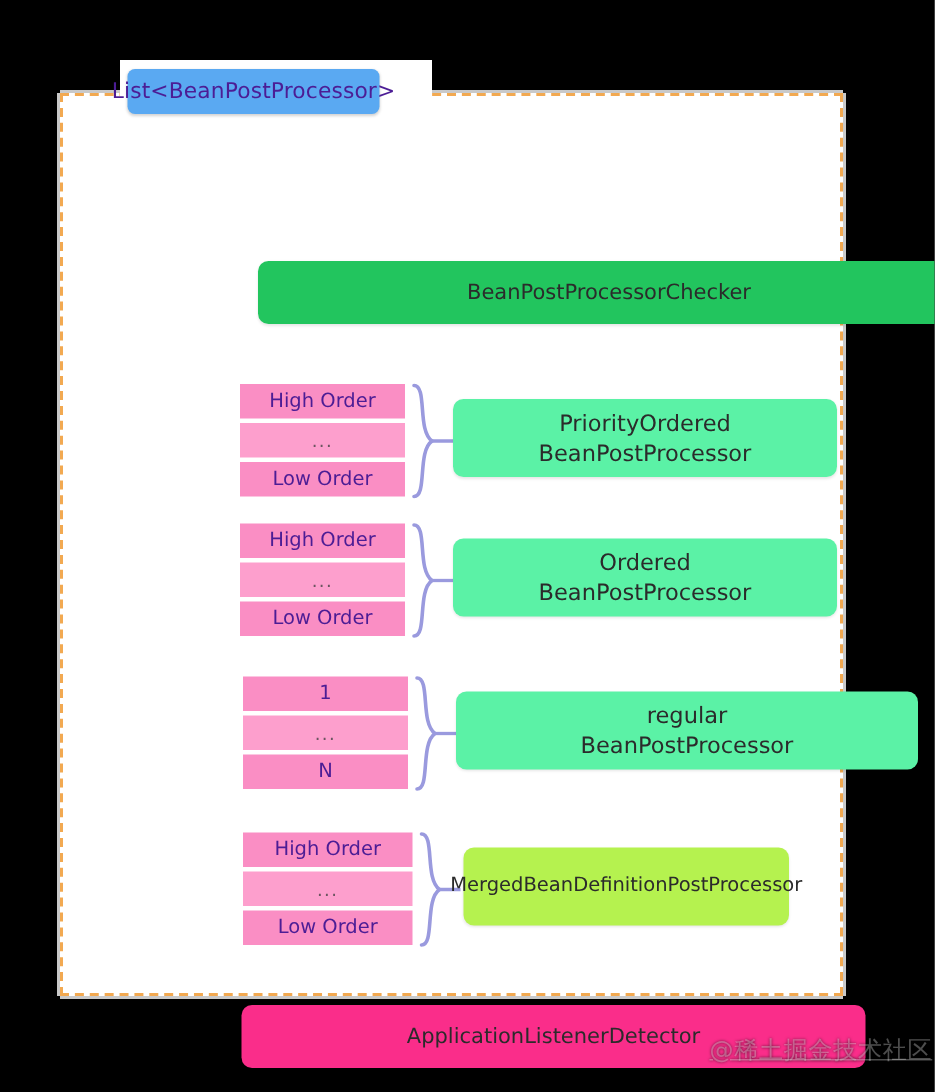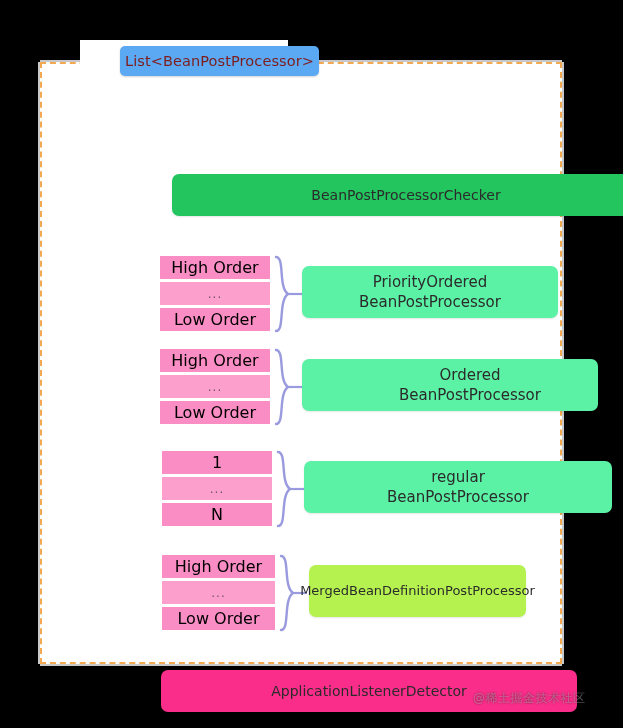--- a/index.html
+++ b/index.html
@@ -34,32 +34,31 @@
     left: 80px;
     top: 40px;
     width: 208px;
     height: 29px;
     background: #ffffff;
   }
   #title-chip {
     position: absolute;
     left: 85px;
     top: 46px;
-    width: 199px;
+    width: 168px;
     height: 30px;
     background: #5aa9f2;
     border-radius: 5px;
     display: flex;
     align-items: center;
     justify-content: center;
-    color: #7f1d1d;
+    color: #4c1d95;
     font-size: 14.5px;
     letter-spacing: 0.1px;
     box-shadow: 0 1px 2px rgba(0,0,0,0.18);
-    margin-left: 35px;
   }
 
   
   .wide-bar {
     position: absolute;
     border-radius: 7px;
     display: flex;
     align-items: center;
     justify-content: center;
     text-align: center;
@@ -97,22 +96,22 @@
     flex-direction: column;
     gap: 3px;
   }
   .order-cell {
     width: 110px;
     height: 23px;
     background: #fa8ec4;
     display: flex;
     align-items: center;
     justify-content: center;
-    font-size: 16px;
-    color: #000000;
+    font-size: 13px;
+    color: #4c1d95;
   }
   .order-cell.muted {
     background: #fd9fcd;
     color: #6b5560;
     font-size: 12px;
     letter-spacing: 1px;
   }
 
   
   .brace {
@@ -137,21 +136,20 @@
   #group-priority { left: 118px; top: 192px; }
   #group-priority .target-bar {
     left: 142px; top: 10px; width: 256px; height: 52px;
     background: #5bf2a6;
   }
 
   #group-ordered { left: 118px; top: 285px; }
   #group-ordered .target-bar {
     left: 142px; top: 10px; width: 256px; height: 52px;
     background: #5bf2a6;
-    padding-left: 40px;
   }
 
   #group-regular { left: 120px; top: 387px; }
   #group-regular .target-bar {
     left: 142px; top: 10px; width: 308px; height: 52px;
     background: #5bf2a6;
   }
 
   #group-merged { left: 120px; top: 491px; }
   #group-merged .order-cell { width: 113px; }
@@ -160,26 +158,27 @@
     left: 147px; top: 10px; width: 217px; height: 52px;
     background: #b5f24f;
     font-size: 13px;
   }
 
   
   #watermark {
     position: absolute;
     left: 473px;
     top: 690px;
-    font-size: 12px;
+    font-size: 16px;
     color: rgba(255,255,255,0.30);
     letter-spacing: 0.5px;
     font-family: "DejaVu Sans", "Liberation Sans", sans-serif;
     white-space: nowrap;
     text-shadow: 0 0 2px rgba(0,0,0,0.6);
+    text-decoration: underline;
   }
 </style>
 </head>
 <body>
 
 <div id="diagram-card">
 
   <div class="wide-bar" id="checker-bar">BeanPostProcessorChecker</div>
 
   <div class="group" id="group-priority">

